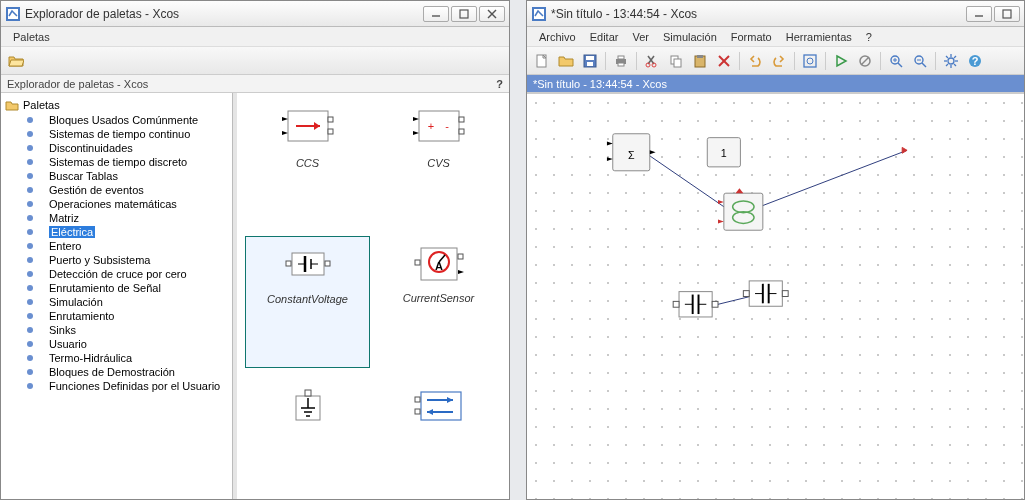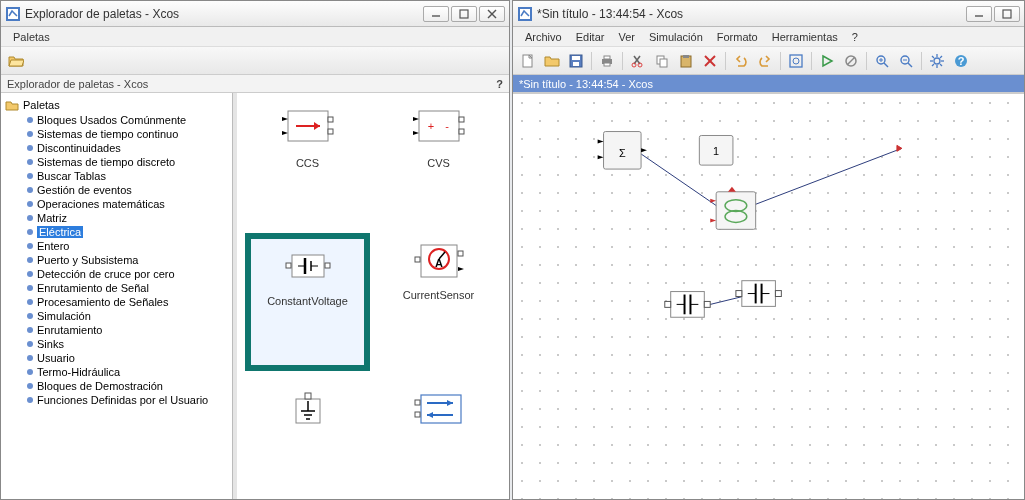--- a/index.html
+++ b/index.html
@@ -1,43 +1,43 @@
 <!DOCTYPE html>
 <html><head>
 <meta charset="utf-8">
 <style>
 * { margin: 0; padding: 0; box-sizing: border-box; font-family: "Segoe UI", Tahoma, sans-serif; font-size: 11px; }
 body { background: #e8eaed; display: flex; width: 1025px; height: 500px; overflow: hidden; }
 .window { display: flex; flex-direction: column; background: #f5f5f5; border: 1px solid #888; }
-.leftwin { width: 510px; margin-right: 2px; }
+.leftwin { width: 510px; margin-right: 16px; }
 .rightwin { flex: 1; }
 .titlebar { height: 26px; background: linear-gradient(#fdfdfd,#e9e9e9); border-bottom: 1px solid #bbb; display: flex; align-items: center; padding: 0 4px; }
 .titlebar .icon { width: 16px; height: 16px; margin-right: 4px; display: inline-flex; align-items: center; justify-content: center; }
 .titlebar .title { flex: 1; color: #333; font-size: 12px; }
 .winbtns { display: flex; gap: 2px; }
 .winbtn { width: 26px; height: 16px; border: 1px solid #aaa; border-radius: 2px; background: linear-gradient(#fff,#eee); display: flex; align-items: center; justify-content: center; font-size: 10px; color: #555; cursor: pointer; }
 .menubar { height: 20px; display: flex; align-items: center; padding: 0 6px; gap: 2px; background: #f1f1f1; border-bottom: 1px solid #ddd; }
 .menubar span { padding: 2px 6px; color: #333; cursor: pointer; }
 .toolbar { height: 28px; background: linear-gradient(#f8f8f8,#e8e8e8); border-bottom: 1px solid #ccc; display: flex; align-items: center; padding: 0 4px; gap: 2px; }
 .tbicon { width: 22px; height: 22px; display: flex; align-items: center; justify-content: center; cursor: pointer; border-radius: 2px; }
 .subtitle { height: 18px; padding: 0 6px; line-height: 18px; border-bottom: 1px solid #ccc; }
 .subtitle.right { background: #6a8fd0; color: #fff; }
 .subtitle.left { background: #f3f3f3; color: #444; display: flex; }
 .subtitle.left .spacer { flex: 1; }
 .body { flex: 1; display: flex; overflow: hidden; }
 .tree { width: 232px; border-right: 1px solid #bbb; background: #fff; overflow: auto; padding: 4px 0; }
 .tree-root { display: flex; align-items: center; padding: 1px 4px; }
-.tree-item { display: flex; align-items: center; padding: 1px 8px 1px 26px; gap: 4px; cursor: pointer; }
+.tree-item { display: flex; align-items: center; padding: 1px 8px 1px 26px; gap: 16px; cursor: pointer; }
 .tree-item.selected span.lbl { background: #2d7ddd; color: #fff; padding: 0 2px; }
 .bullet { width: 6px; height: 6px; border-radius: 50%; background: #6a8fd0; flex: none; }
 .gallery { flex: 1; background: #fff; overflow: auto; padding: 8px; display: grid; grid-template-columns: 1fr 1fr; gap: 6px 6px; border-left: 4px solid #e5e5e5; }
 .pal-cell { display: flex; flex-direction: column; align-items: center; gap: 4px; padding: 4px; }
-.pal-cell.selected { border: 6px solid #0f766e; background: #eef5ff; }
+.pal-cell.selected { border: 1px solid #0f766e; background: #eef5ff; }
 .block-svg { width: 64px; height: 48px; }
-.pal-label { font-size: 11px; color: #333; text-align: center; }
+.pal-label { font-size: 11px; color: #333; text-align: center; font-style: italic; }
 .canvas { flex: 1; background: #fff; position: relative; border-top: 1px solid #ccc;
   background-image: radial-gradient(#c9c9c9 1px, transparent 1px);
   background-size: 18px 18px;
   background-position: 0 0;
 }
 .csvg { position: absolute; top: 0; left: 0; width: 100%; height: 100%; }
 .tbsep { width: 1px; height: 18px; background: #ccc; margin: 0 2px; }
 </style>
 </head>
 <body>
@@ -140,24 +140,20 @@
             <span class="bullet"></span>
             <span class="lbl">Puerto y Subsistema</span>
           </div>
           <div class="tree-item">
             <span class="bullet"></span>
             <span class="lbl">Detección de cruce por cero</span>
           </div>
           <div class="tree-item">
             <span class="bullet"></span>
             <span class="lbl">Enrutamiento de Señal</span>
-          </div>
-          <div class="tree-item">
-            <span class="bullet"></span>
-            <span class="lbl">Procesamiento de Señales</span>
           </div>
           <div class="tree-item">
             <span class="bullet"></span>
             <span class="lbl">Simulación</span>
           </div>
           <div class="tree-item">
             <span class="bullet"></span>
             <span class="lbl">Enrutamiento</span>
           </div>
           <div class="tree-item">

